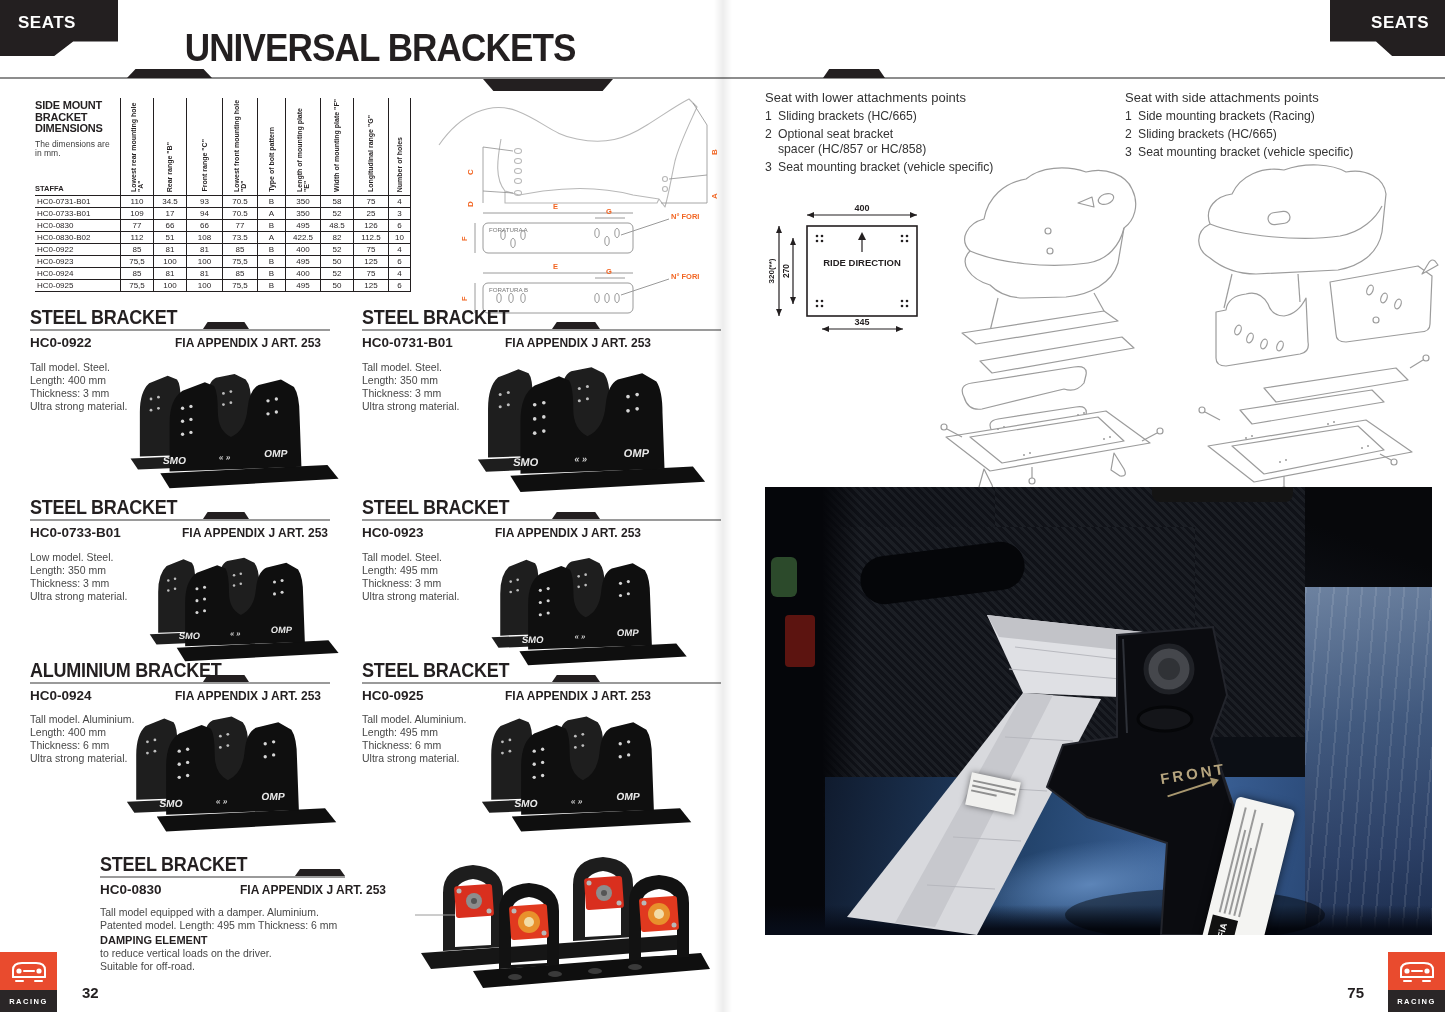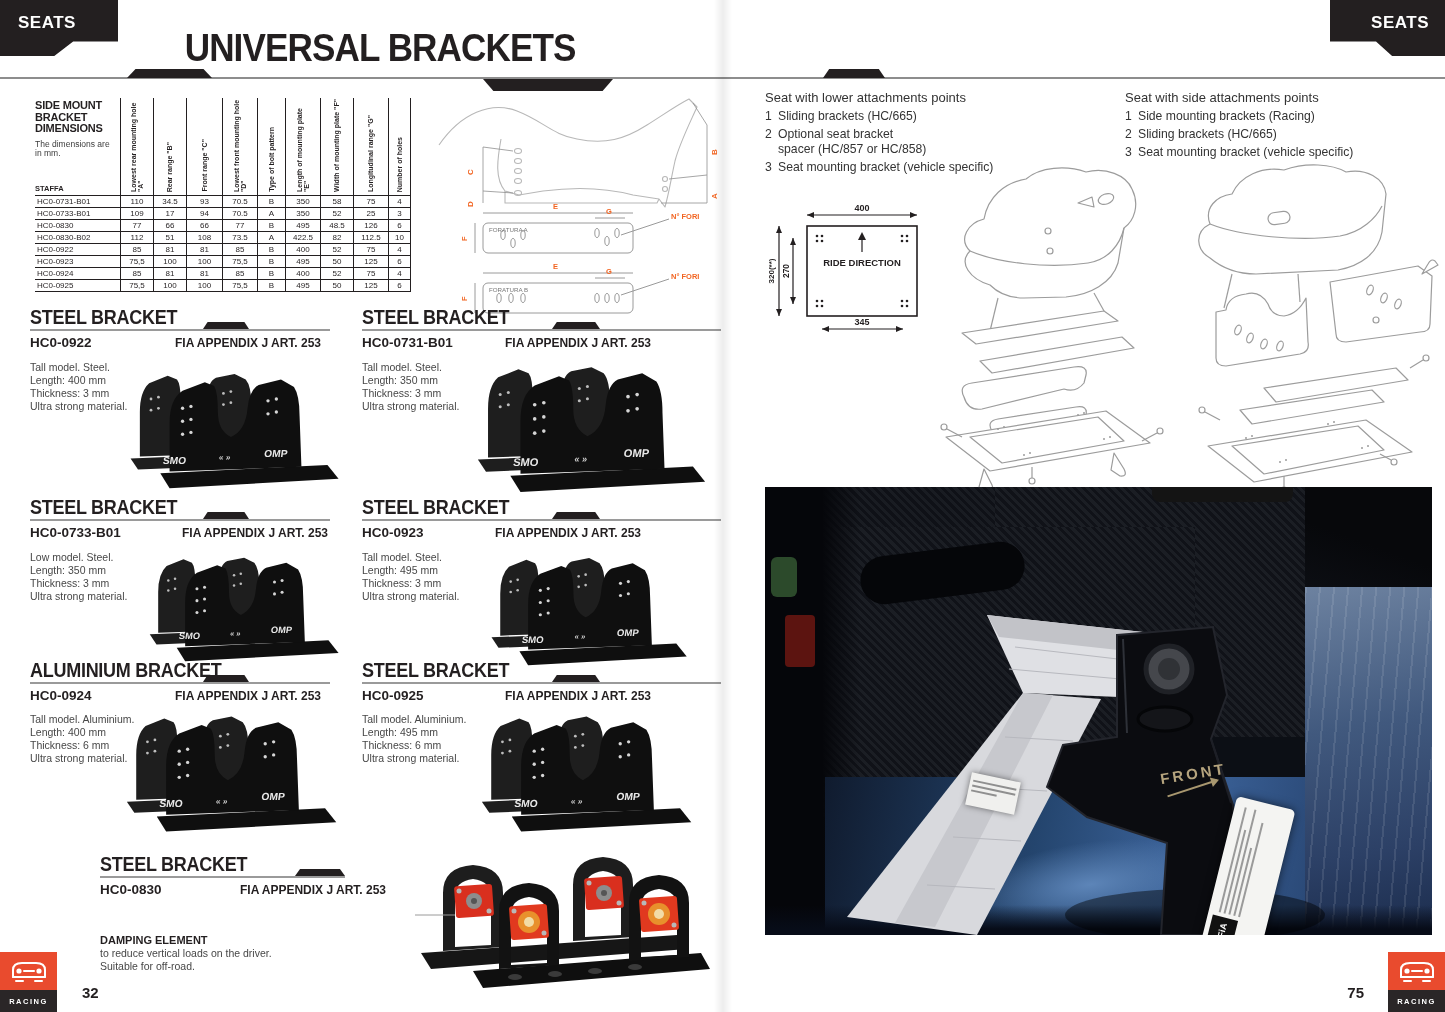--- a/index.html
+++ b/index.html
@@ -405,20 +405,22 @@
 Ultra strong material.</div>
   <svg class="abs" style="left:480px;top:702px" width="215" height="132" viewBox="0 0 230 140">
       <use href="#bracket-pair"></use>
     </svg>
 
   <div class="abs sec-title" style="left:100px;top:853px"><span class="cond">STEEL BRACKET</span></div>
   <div class="abs sec-rule" style="left:100px;top:876px;width:245px"></div>
   <div class="abs trap-up" style="left:295px;top:869px;width:50px;height:7px"></div>
   <div class="abs sec-code" style="left:100px;top:882px">HC0-0830</div>
   <div class="abs sec-fia" style="left:240px;top:883px;width:150px">FIA APPENDIX J ART. 253</div>
+  <div class="abs desc" style="left:100px;top:906px;width:290px">Tall model equipped with a damper. Aluminium.
+Patented model. Length: 495 mm Thickness: 6 mm</div>
   <div class="abs boldlbl" style="left:100px;top:934px">DAMPING ELEMENT</div>
   <div class="abs desc" style="left:100px;top:947px;width:290px">to reduce vertical loads on the driver.
 Suitable for off-road.</div>
 
   <svg class="abs" style="left:415px;top:853px" width="295" height="135" viewBox="0 0 295 135">
     <path d="M6,100 L262,82 L272,96 L16,116 Z" fill="#161616"></path>
     <g fill="#1d1d1d" fill-rule="evenodd">
       <path d="M28,98 L28,40 Q28,14 58,12 Q88,14 88,40 L88,94 Z M40,94 L40,44 Q40,28 58,26 Q76,28 76,44 L76,92 Z"></path>
       <path d="M158,88 L158,32 Q158,6 188,4 Q218,6 218,32 L218,84 Z M170,84 L170,36 Q170,20 188,18 Q206,20 206,36 L206,82 Z"></path>
     </g>

